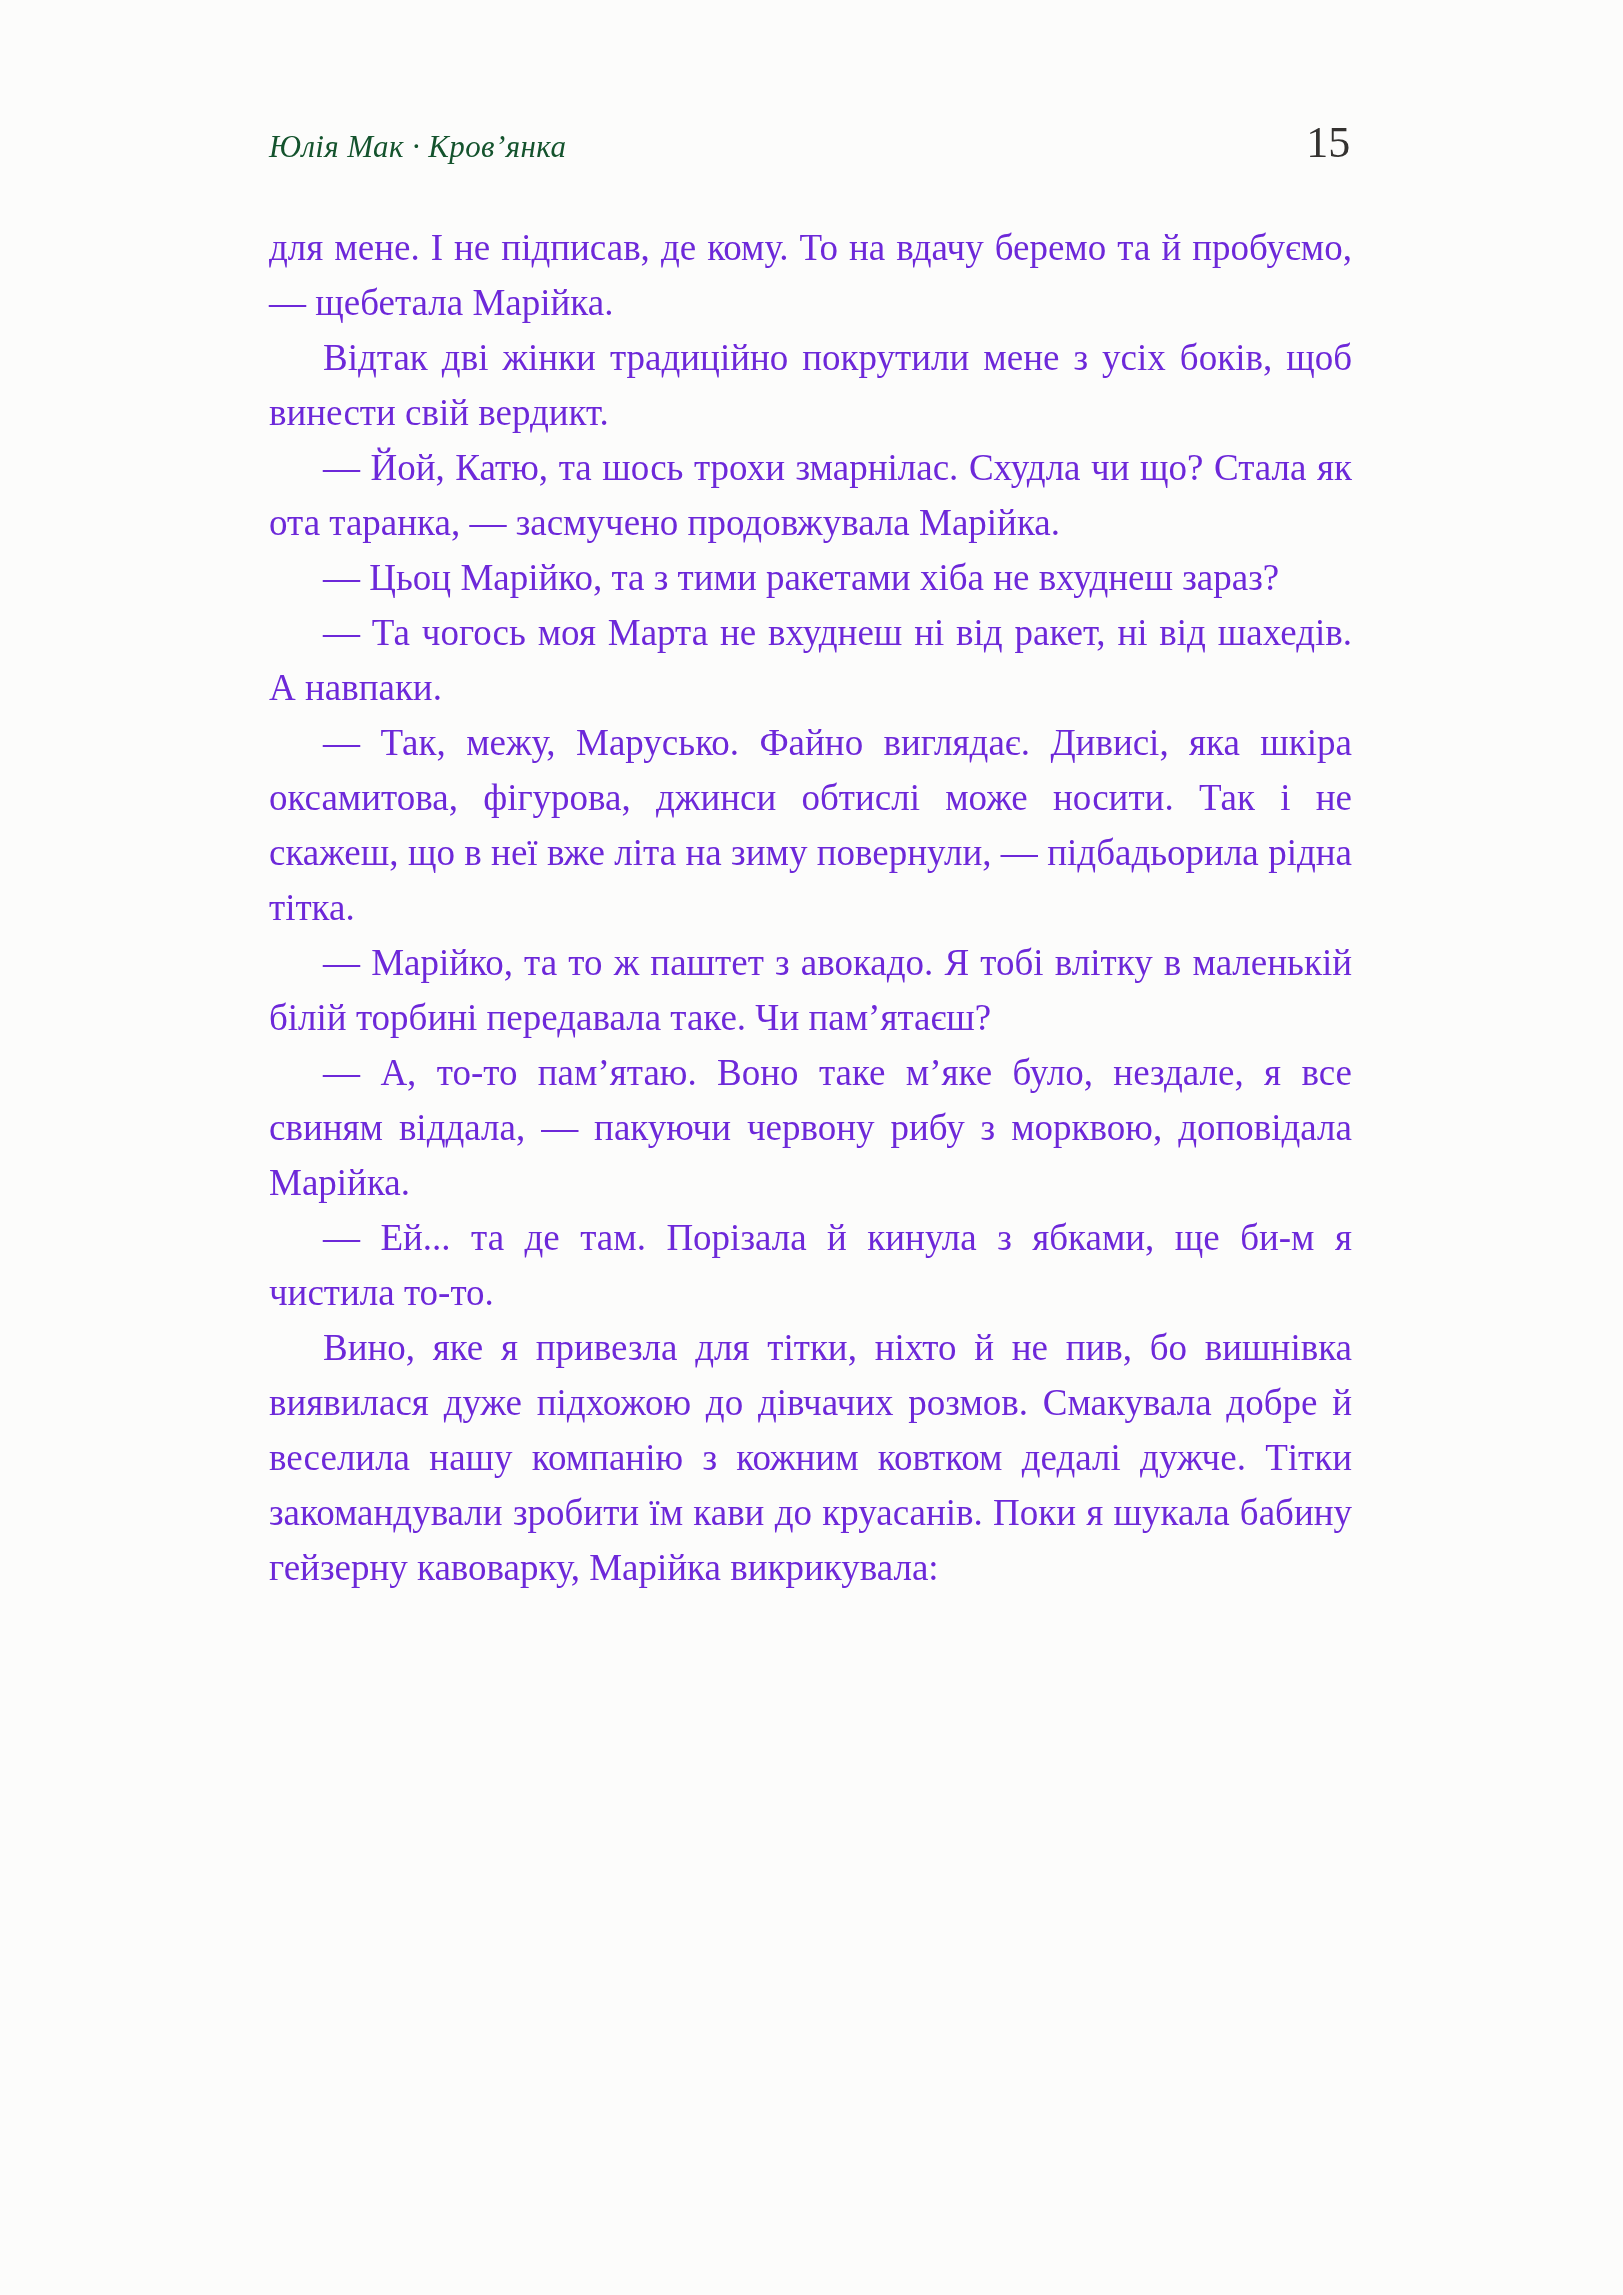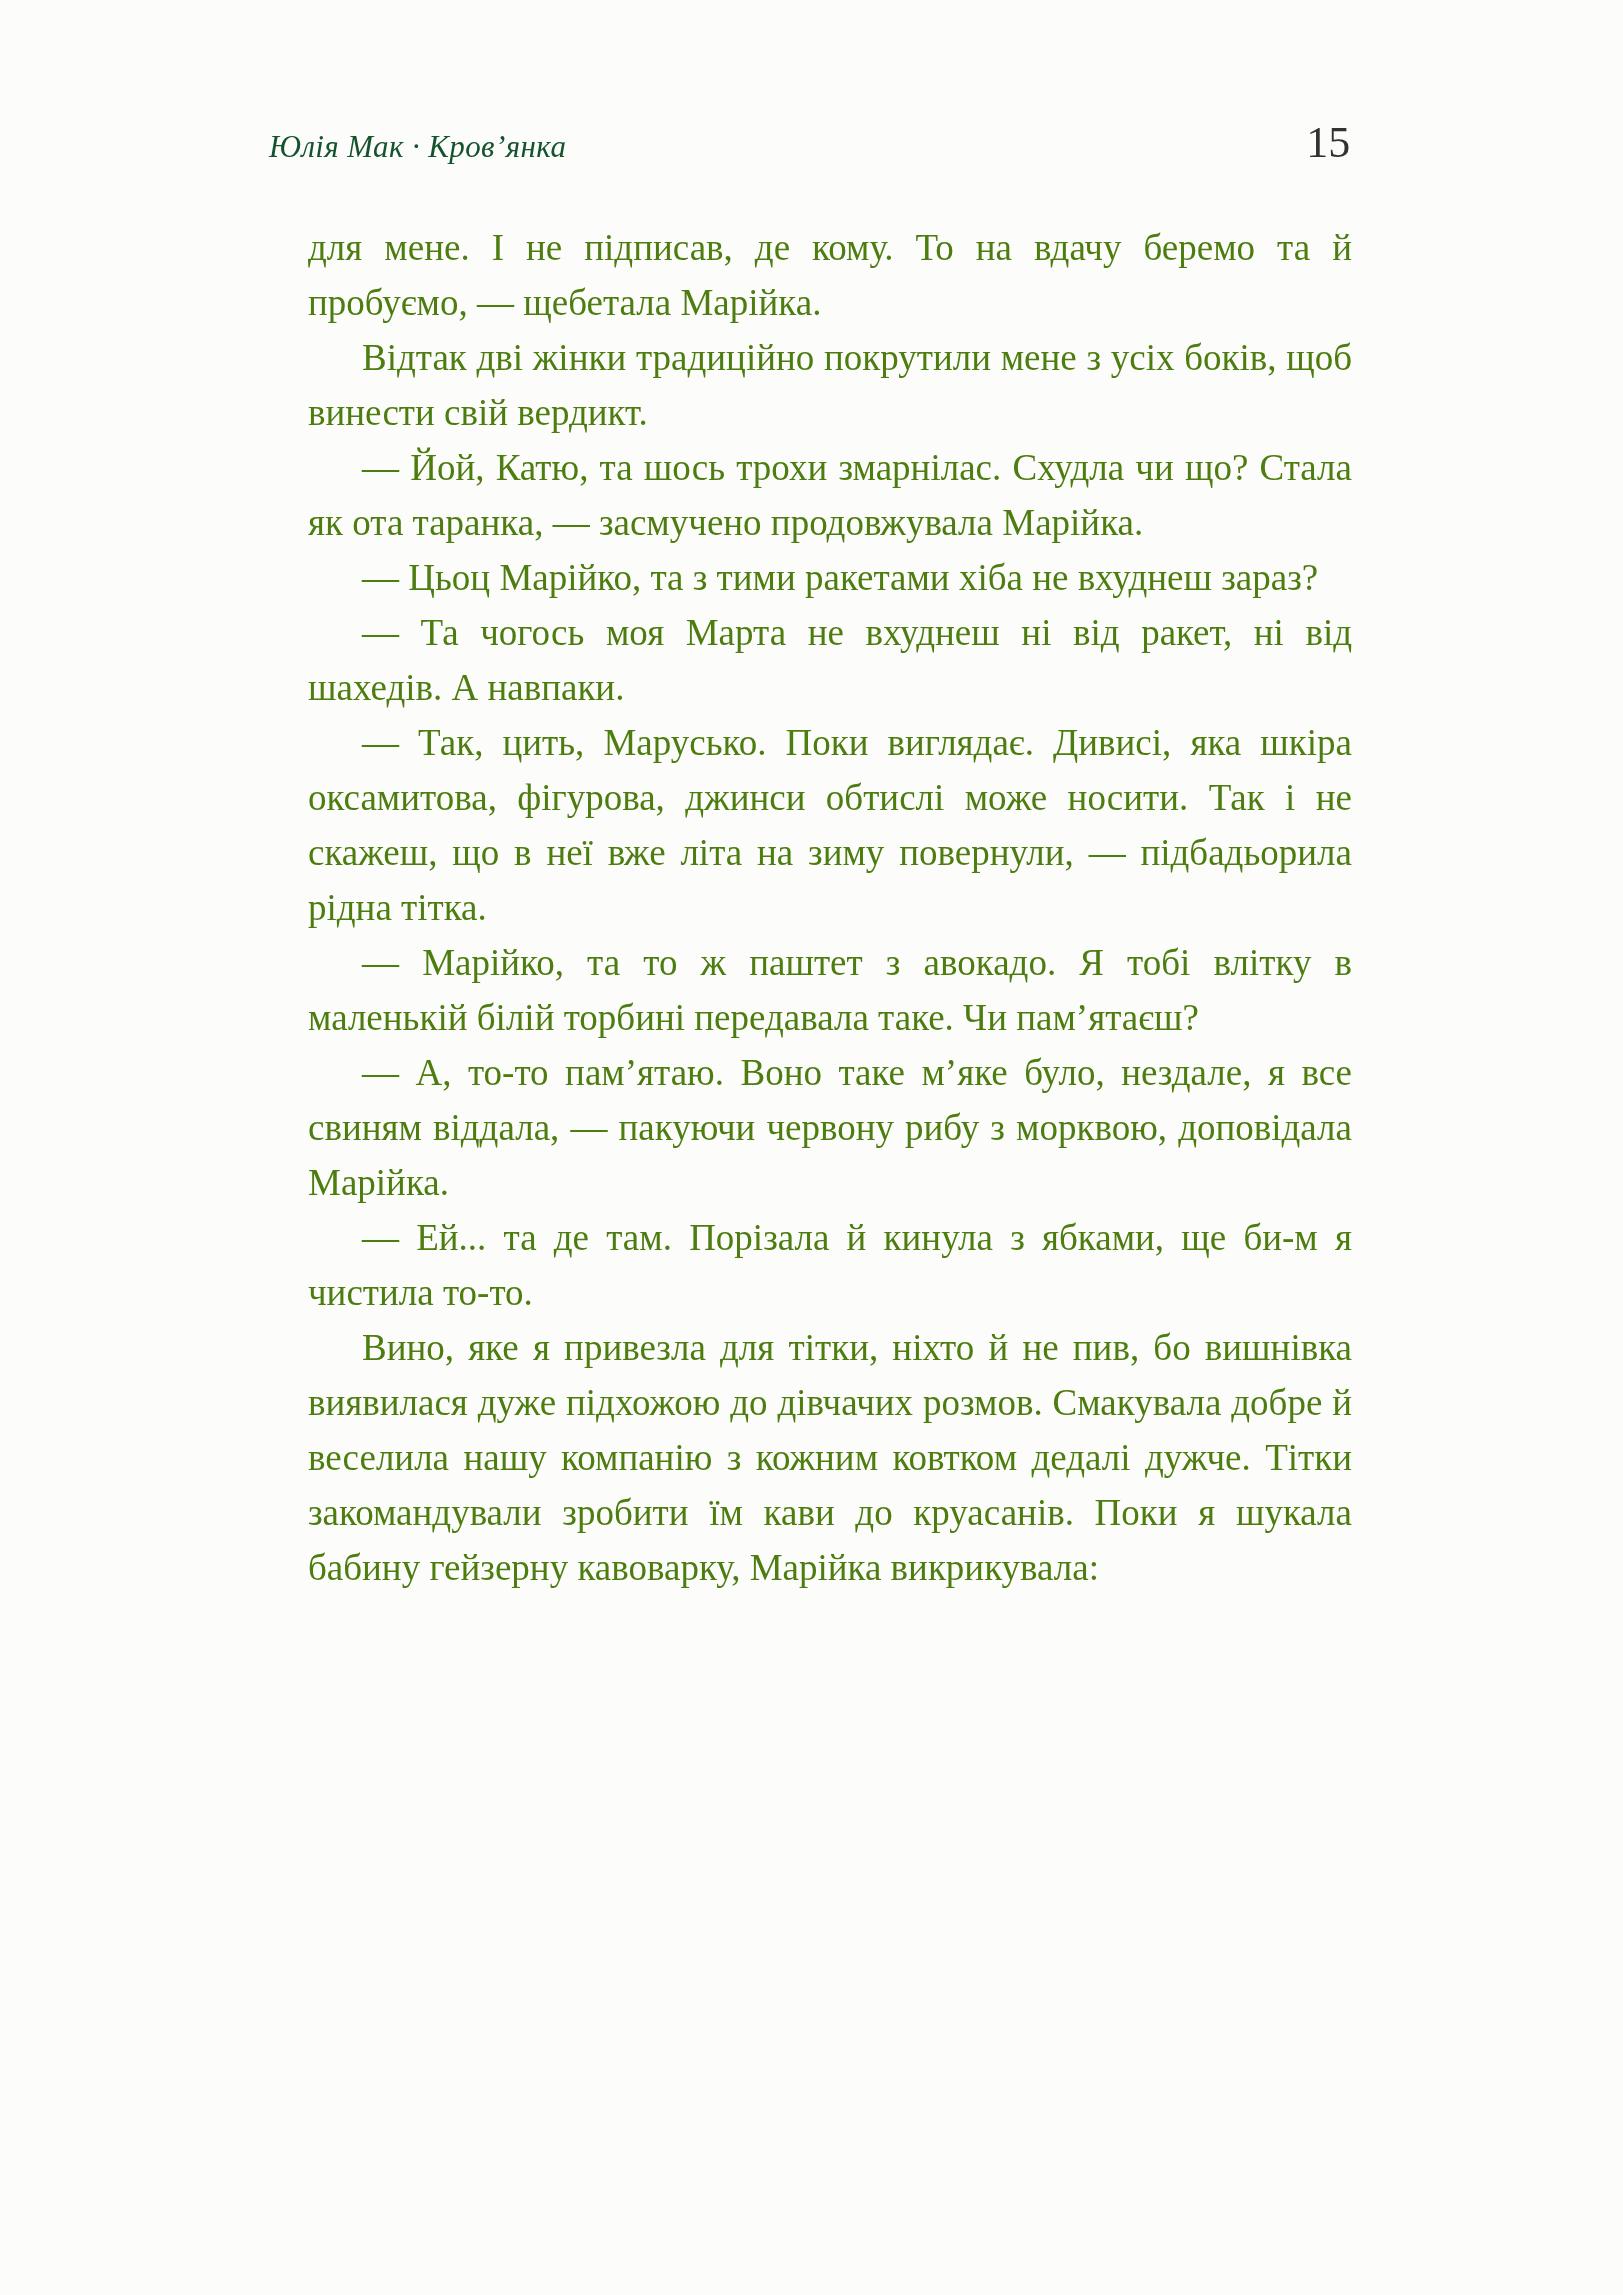--- a/index.html
+++ b/index.html
@@ -59,28 +59,28 @@
 <body>
 
 <div class="page" style="background: rgb(252, 252, 251);">
   <div class="content">
 
     <div class="page-header">
       <span class="running-head">Юлія Мак · Кров’янка</span>
       <span class="page-number">15</span>
     </div>
 
-    <div class="page-body" style="color: #4d7c0f; margin-left: 39px;">
+    <div class="page-body" style="color: #6d28d9;">
 
     <p class="para">для мене. І не підписав, де кому. То на вдачу беремо та й пробуємо, — щебетала Марійка.</p>
         <p class="para indent">Відтак дві жінки традиційно покрутили мене з усіх боків, щоб винести свій вердикт.</p>
         <p class="para indent">— Йой, Катю, та шось трохи змарнілас. Схудла чи що? Стала як ота таранка, — засмучено продовжувала Марійка.</p>
         <p class="para indent">— Цьоц Марійко, та з тими ракетами хіба не вхуднеш зараз?</p>
         <p class="para indent">— Та чогось моя Марта не вхуднеш ні від ракет, ні від шахедів. А навпаки.</p>
-        <p class="para indent">— Так, цить, Марусько. Поки виглядає. Дивисі, яка шкіра оксамитова, фігурова, джинси обтислі може носити. Так і не скажеш, що в неї вже літа на зиму повернули, — підбадьорила рідна тітка.</p>
+        <p class="para indent">— Так, межу, Марусько. Файно виглядає. Дивисі, яка шкіра оксамитова, фігурова, джинси обтислі може носити. Так і не скажеш, що в неї вже літа на зиму повернули, — підбадьорила рідна тітка.</p>
         <p class="para indent">— Марійко, та то ж паштет з авокадо. Я тобі влітку в маленькій білій торбині передавала таке. Чи пам’ятаєш?</p>
         <p class="para indent">— А, то-то пам’ятаю. Воно таке м’яке було, нездале, я все свиням віддала, — пакуючи червону рибу з морквою, доповідала Марійка.</p>
         <p class="para indent">— Ей... та де там. Порізала й кинула з ябками, ще би-м я чистила то-то.</p>
         <p class="para indent">Вино, яке я привезла для тітки, ніхто й не пив, бо вишнівка виявилася дуже підхожою до дівчачих розмов. Смакувала добре й веселила нашу компанію з кожним ковтком дедалі дужче. Тітки закомандували зробити їм кави до круасанів. Поки я шукала бабину гейзерну кавоварку, Марійка викрикувала:</p>
       </div>
 
   </div>
 </div>
 
 

